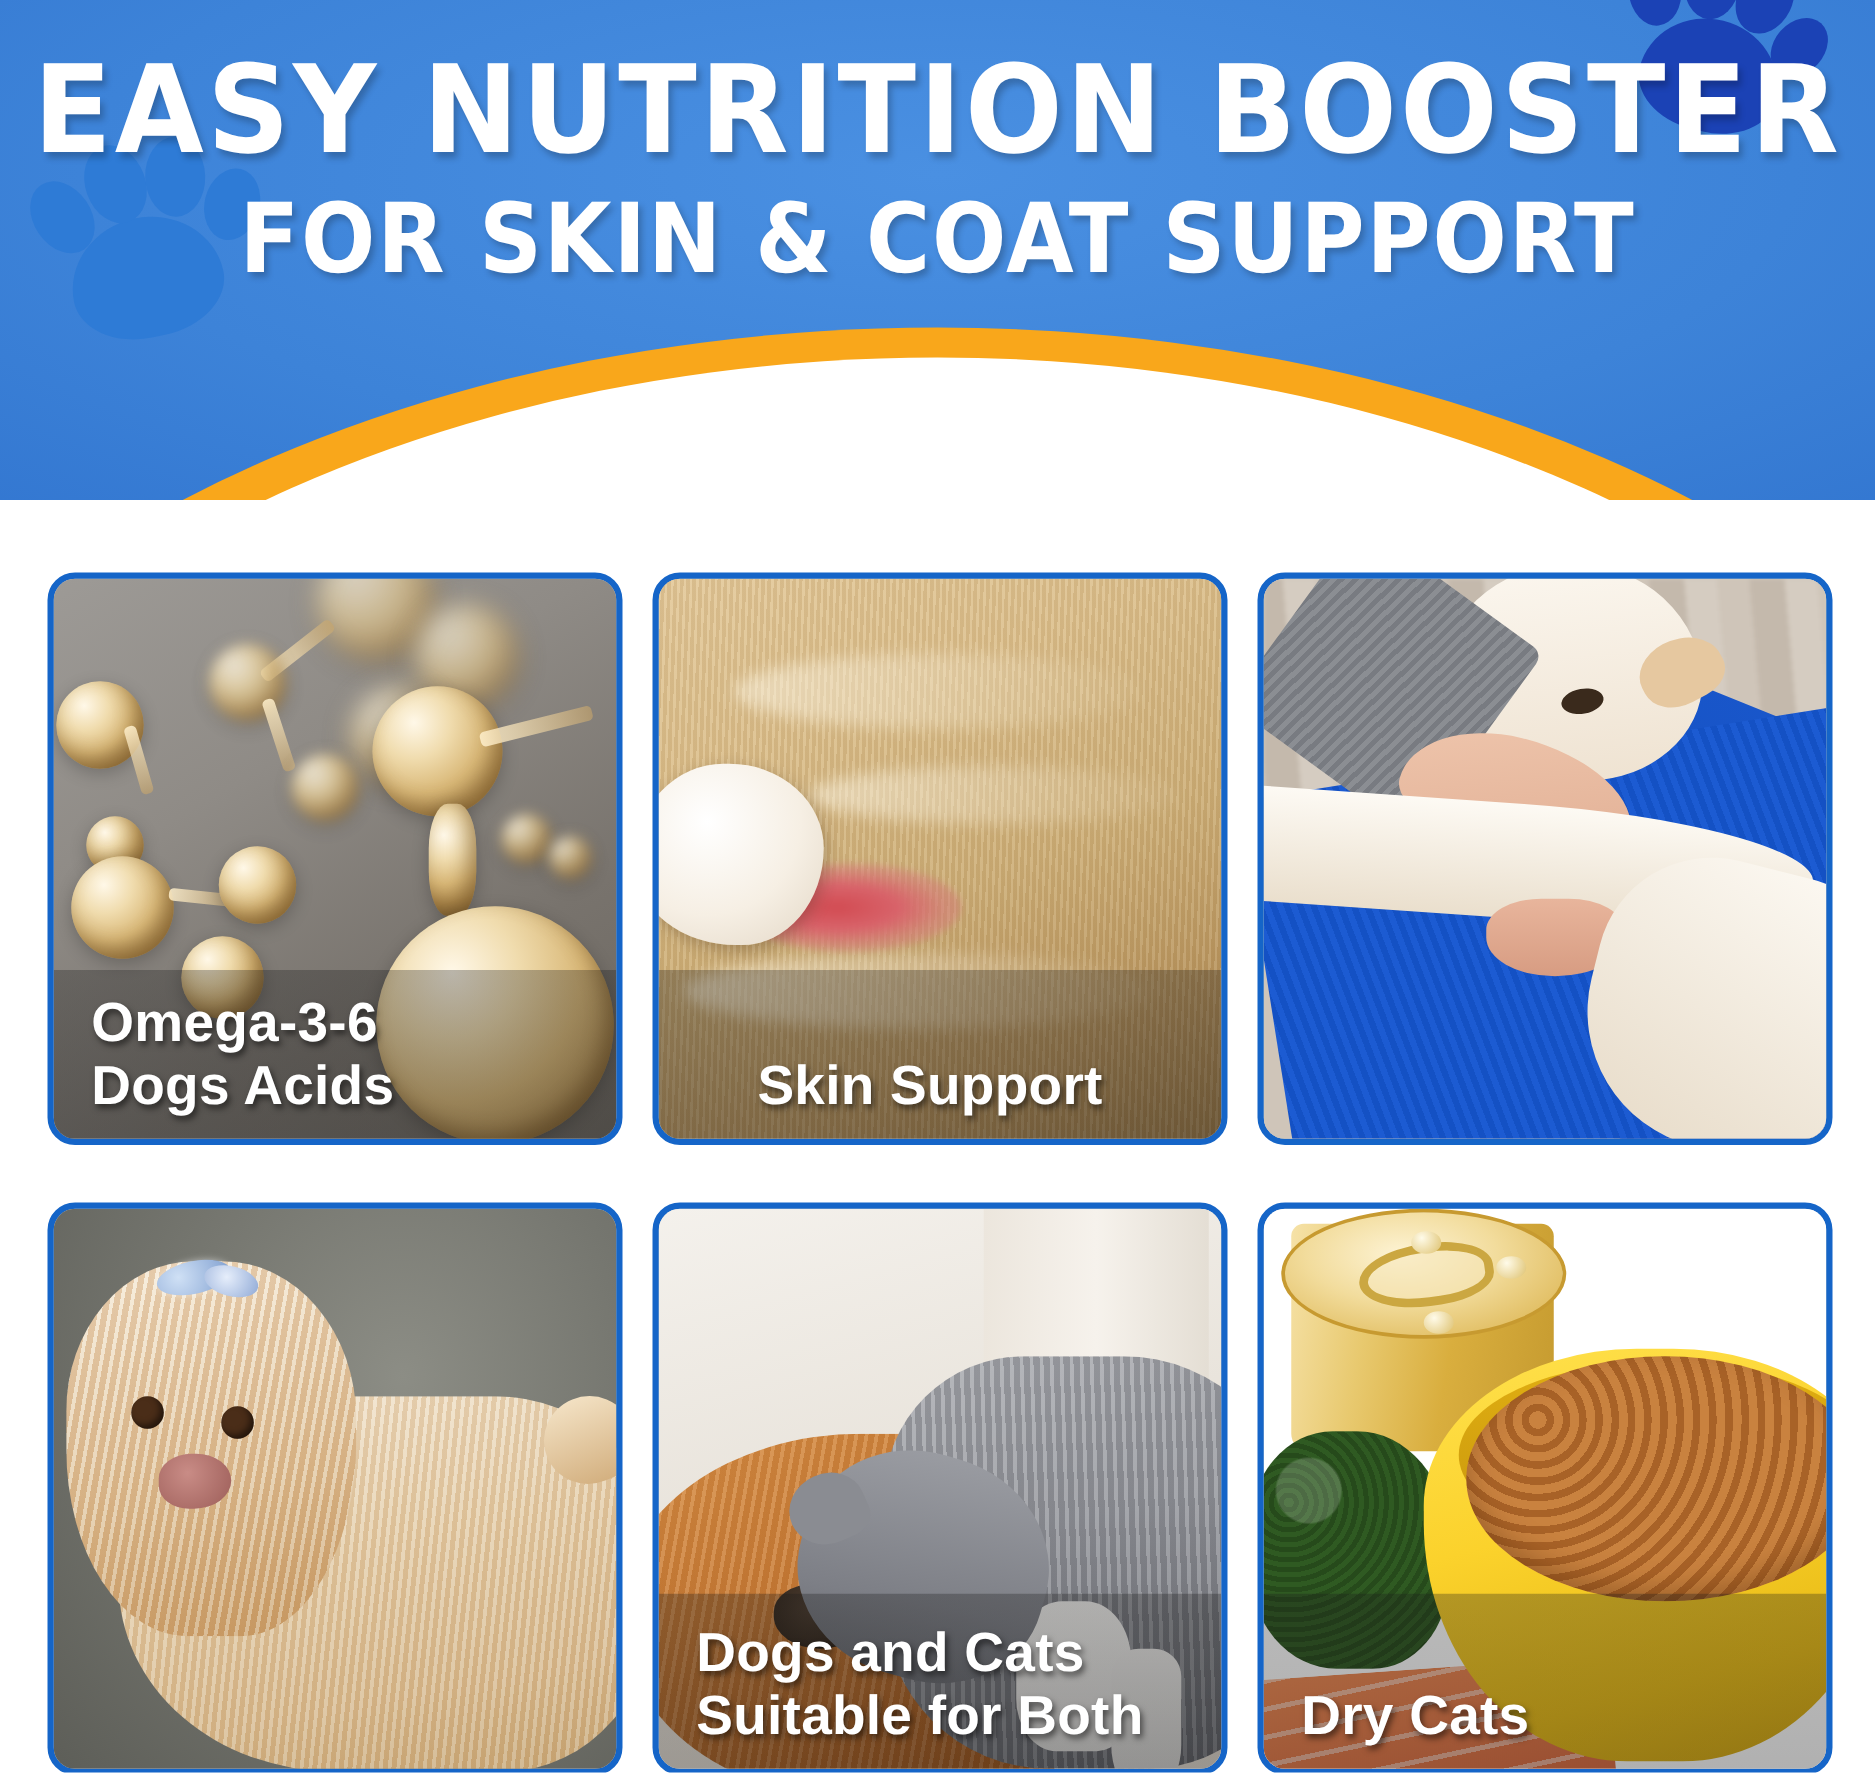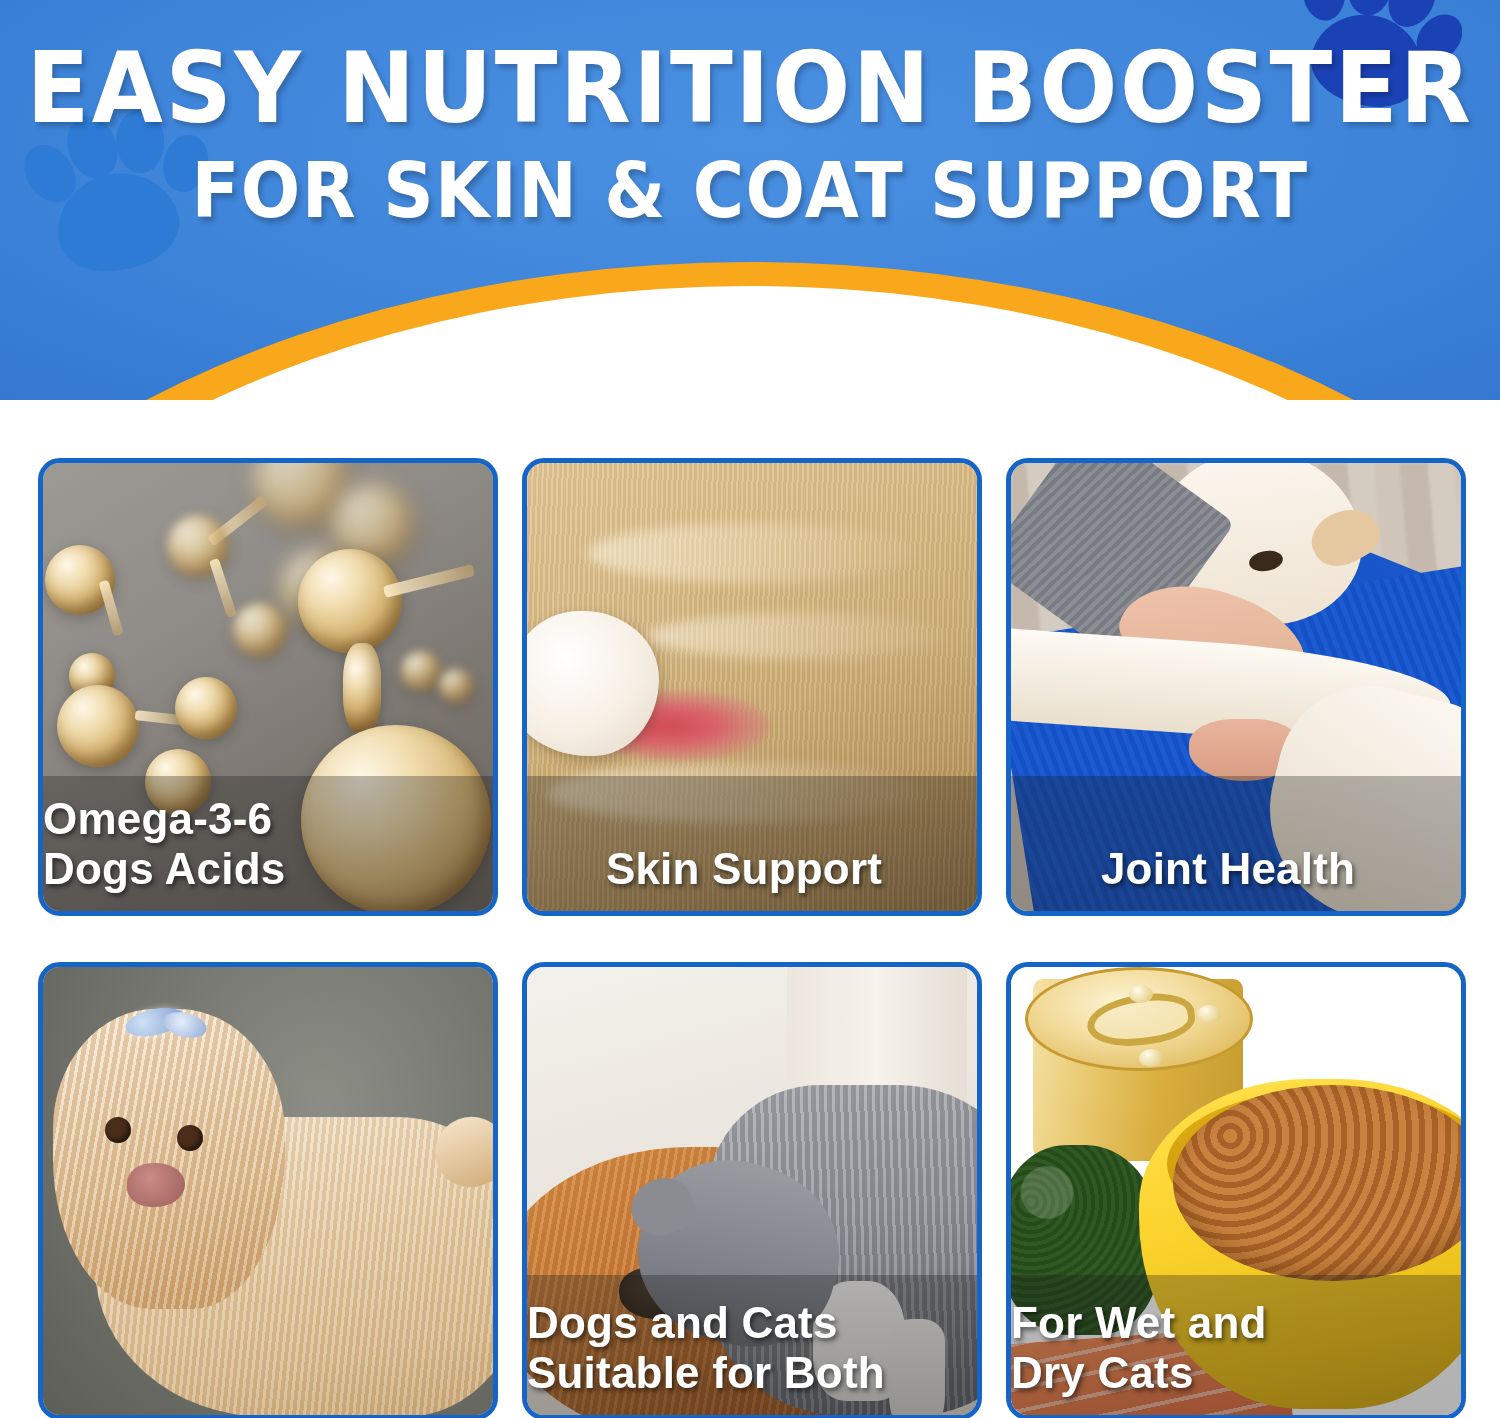--- a/index.html
+++ b/index.html
@@ -100,21 +100,21 @@
   .card-label-band {
     position:absolute; left:0; right:0; bottom:0;
     background:linear-gradient(to bottom, rgba(25,25,25,0.30), rgba(25,25,25,0.34));
     padding:0 0 18px 0;
     display:flex; align-items:flex-end;
   }
   .row1 .card-label-band { height:135px; }
   .row2 .card-label-band { height:140px; }
   .card-label {
     width:100%;
-    padding-right:16px;
+    padding-left:30px; padding-right:16px;
     color:#ffffff; font-weight:bold;
     font-size:44px; line-height:1.12;
     letter-spacing:0.2px;
     text-shadow:2px 3px 5px rgba(0,0,0,0.55);
     font-family:"Liberation Sans", sans-serif;
   }
   .card-label.center { text-align:center; padding-left:0; }
 
   
   .art-mol { position:absolute; inset:0;
@@ -407,25 +407,20 @@
       <span class="aj-mat"></span>
       <span class="aj-head"></span>
       <span class="aj-ear"></span>
       <span class="aj-eye"></span>
       <span class="aj-sleeve"></span>
       <span class="aj-hand"></span>
       <span class="aj-leg"></span>
       <span class="aj-paw"></span>
       <span class="aj-leg2"></span>
     </div>
-    <div class="card-label-band">
-      <div class="card-label center">
-        <div>Joint Health</div>
-      </div>
-    </div>
   </div>
 
   <div class="card row2">
     <div class="card-art art-coat">
       <span class="ac-body"></span>
       <span class="ac-tail"></span>
       <span class="ac-head"></span>
       <span class="ac-eye l"></span>
       <span class="ac-eye r"></span>
       <span class="ac-nose"></span>
@@ -462,19 +457,18 @@
       <span class="af-rivet" style="left:186px;top:38px;"></span>
       <span class="af-rivet" style="left:128px;top:82px;"></span>
       <span class="af-broccoli"></span>
       <span class="af-salmon"></span>
       <span class="af-bowl"></span>
       <span class="af-bowl-in"></span>
       <span class="af-kibble"></span>
     </div>
     <div class="card-label-band">
       <div class="card-label">
-        <div>For Wet and</div>
         <div>Dry Cats</div>
       </div>
     </div>
   </div>
 
 </div>
 
 </body></html>

